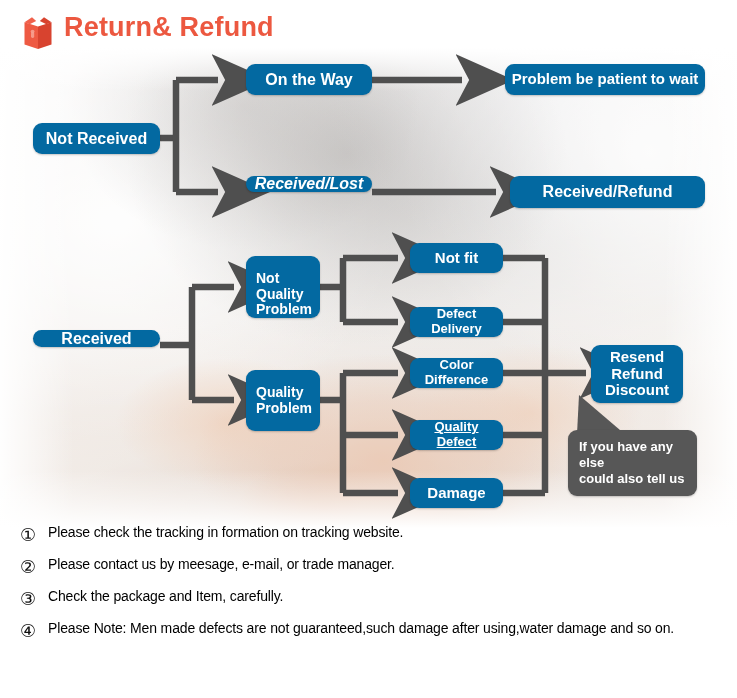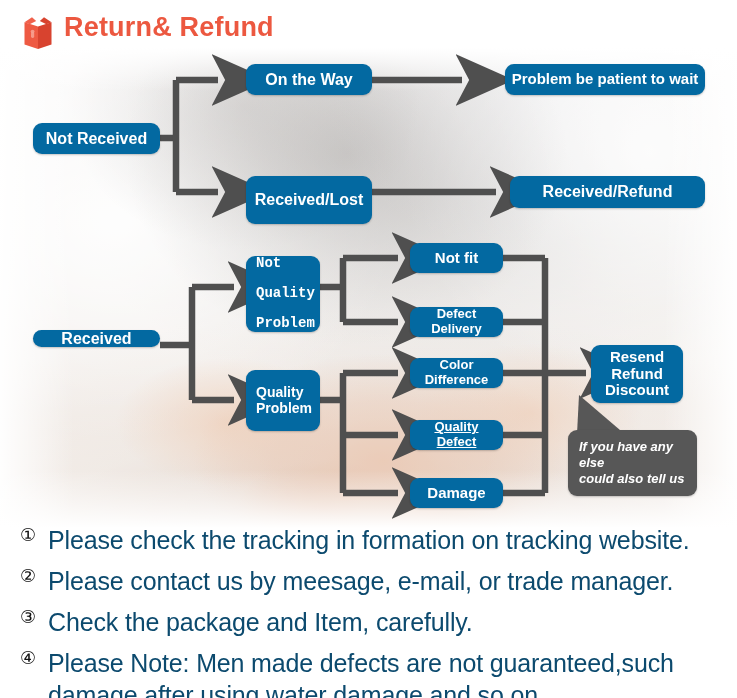--- a/index.html
+++ b/index.html
@@ -124,21 +124,20 @@
     position: absolute;
     background: #575757;
     color: #ffffff;
     border-radius: 9px;
     font-weight: bold;
     font-size: 13px;
     line-height: 1.22;
     padding: 9px 10px 9px 11px;
     z-index: 12;
     box-shadow: 0 1px 2px rgba(0,0,0,0.22);
-    font-style: italic;
   }
   #bubble-tail {
     position: absolute;
     z-index: 11;
   }
 
   
   #notes {
     position: absolute;
     left: 0; top: 524px;
@@ -152,22 +151,22 @@
     margin-bottom: 9px;
   }
   .note-num {
     flex: 0 0 auto;
     width: 28px;
     font-size: 18px;
     color: #111111;
     line-height: 1.28;
   }
   .note-text {
-    font-size: 25px;
-    color: #0c4a6e;
+    font-size: 14px;
+    color: #000000;
     line-height: 1.28;
     letter-spacing: -0.15px;
   }
 </style>
 </head>
 <body>
 
 <div id="page">
 
   <div id="bg-photo">
@@ -250,33 +249,33 @@
     </div>
 
     <div class="node" style="left:246px; top:64px; width:126px; height:31px; font-size:16px;">
       <span>On the Way</span>
     </div>
 
     <div class="node" style="left:505px; top:64px; width:200px; height:31px; font-size:15px;">
       <span>Problem be patient to wait</span>
     </div>
 
-    <div class="node" style="left:246px; top:176px; width:126px; height:48px; font-size:16px;">
+    <div class="node" style="left:246px; top:176px; width:126px; height:16px; font-size:16px;font-style:italic;">
       <span>Received/Lost</span>
     </div>
 
     <div class="node" style="left:510px; top:176px; width:195px; height:32px; font-size:16px;">
       <span>Received/Refund</span>
     </div>
 
     <div class="node" style="left:33px; top:330px; width:127px; height:17px; font-size:16px;">
       <span>Received</span>
     </div>
 
-    <div class="node multiline leftalign" style="left:246px; top:256px; width:74px; height:76px; font-size:14px; flex-direction:column; align-items:flex-start; justify-content:space-between;font-family:Liberation Mono, monospace;">
+    <div class="node multiline leftalign" style="left:246px; top:256px; width:74px; height:62px; font-size:14px; flex-direction:column; align-items:flex-start; justify-content:flex-end;">
       <span>Not</span>
       <span>Quality</span>
       <span>Problem</span>
     </div>
 
     <div class="node multiline leftalign" style="left:246px; top:370px; width:74px; height:61px; font-size:14px; flex-direction:column; align-items:flex-start; justify-content:center;">
       <span>Quality</span>
       <span>Problem</span>
     </div>
 

